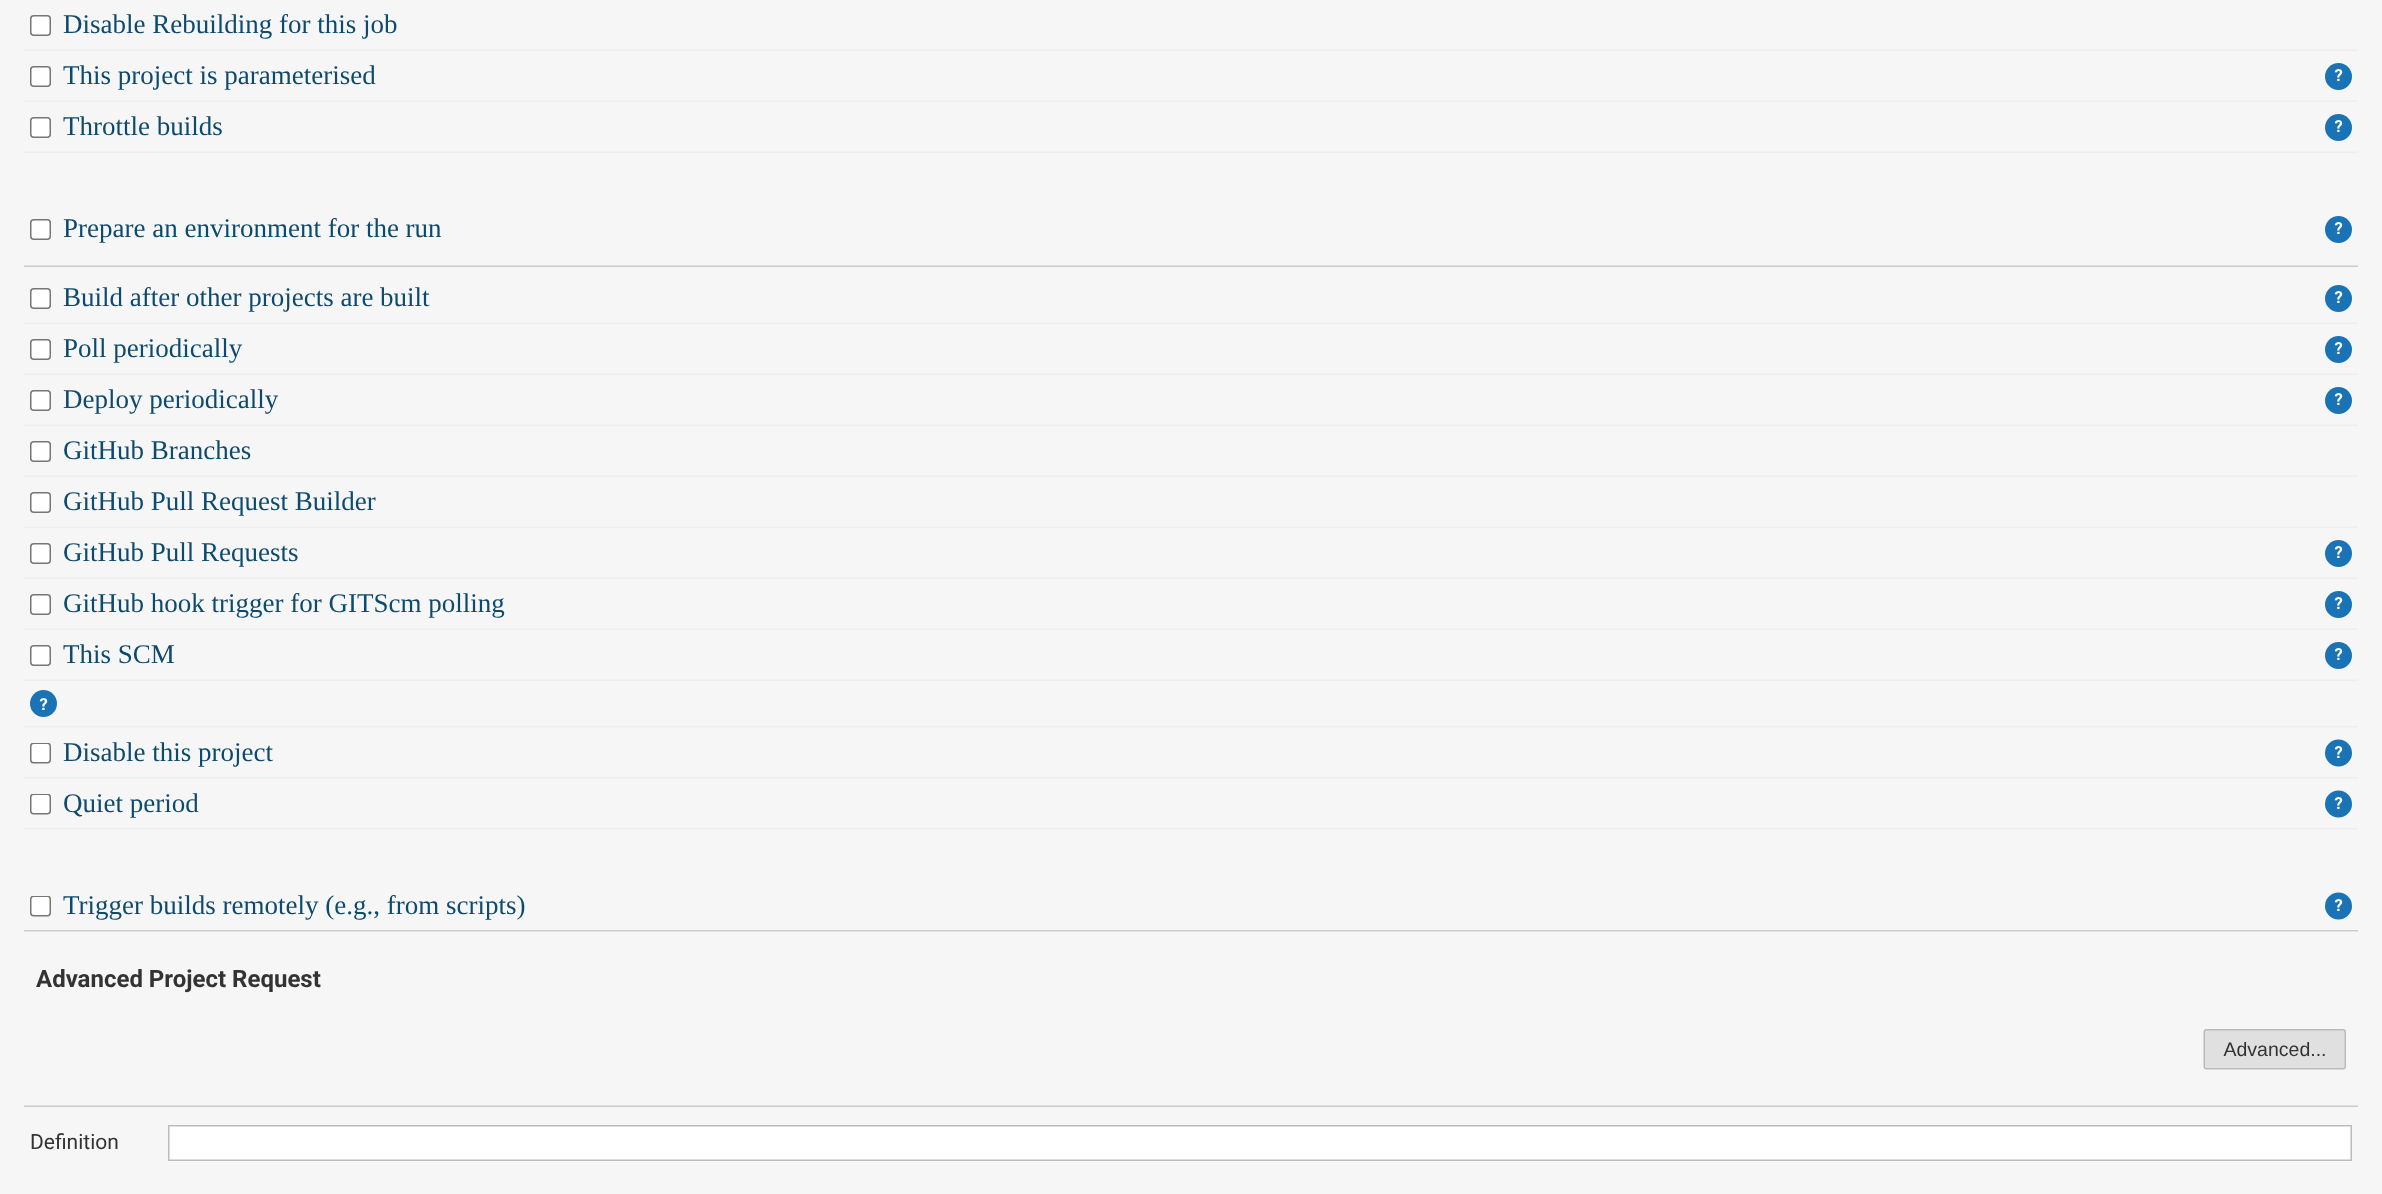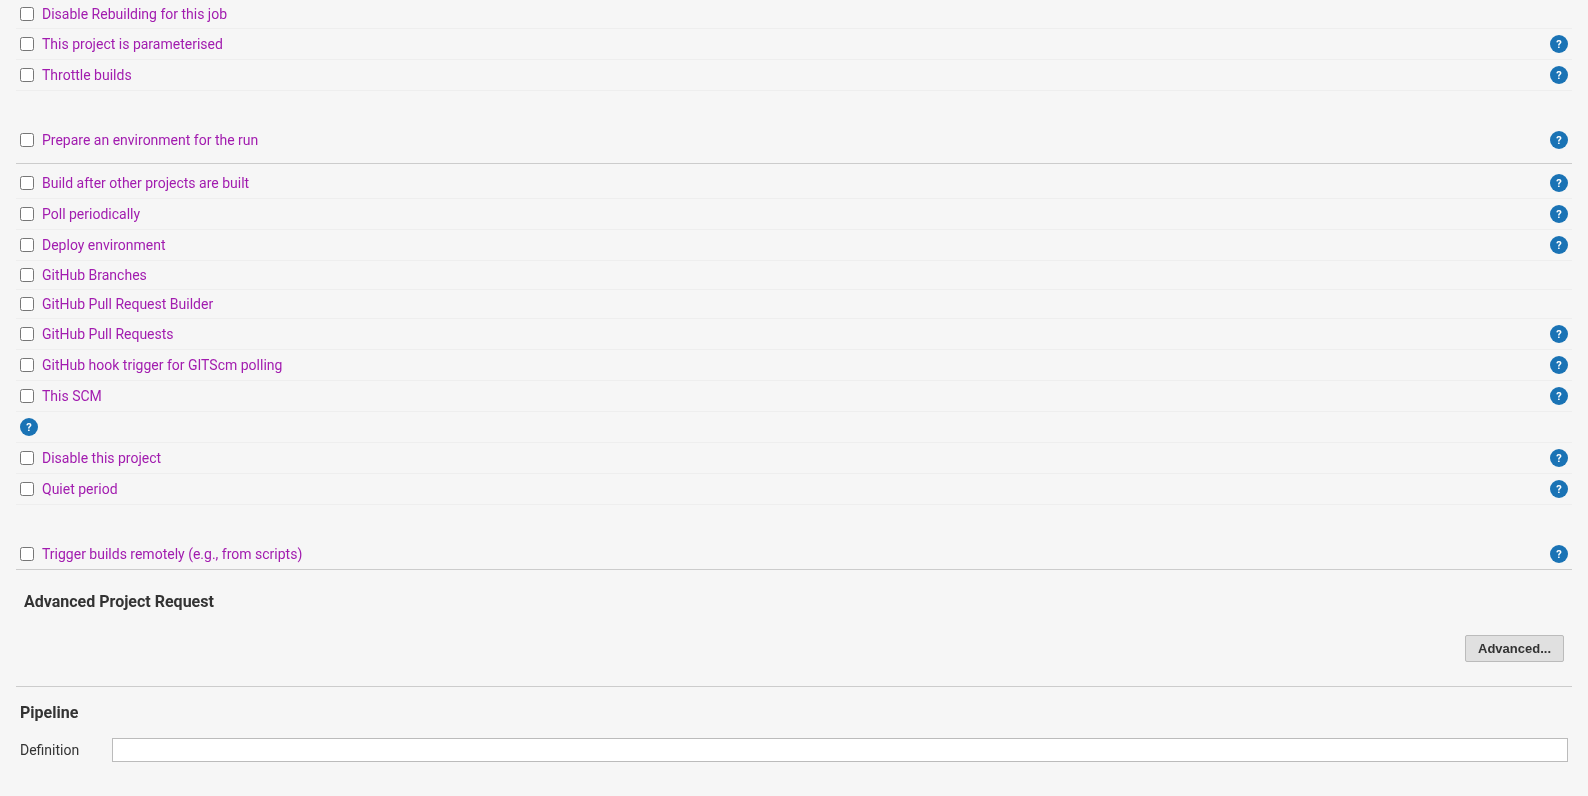--- a/index.html
+++ b/index.html
@@ -29,22 +29,23 @@
       align-items: center;
       gap: 8px;
     }
     .checkbox-left input[type="checkbox"] {
       width: 14px;
       height: 14px;
       cursor: pointer;
       accent-color: #333;
     }
     .checkbox-label {
-      font-size: 14px;
-      color: #a21caf;
+      font-size: 18px;
+      color: #0c4a6e;
+      font-family: Liberation Serif, serif;
     }
     .help-icon {
       width: 18px;
       height: 18px;
       border-radius: 50%;
       background: #1a73b5;
       color: white;
       font-size: 11px;
       font-weight: bold;
       display: flex;
@@ -76,21 +77,20 @@
       padding: 16px 4px;
     }
     .advanced-btn {
       background: #e0e0e0;
       border: 1px solid #bbb;
       padding: 5px 12px;
       font-size: 13px;
       cursor: pointer;
       color: #333;
       border-radius: 2px;
-      font-weight: bold;
     }
     .pipeline-section {
       background: #f6f6f6;
       border-top: 1px solid #ccc;
       padding: 8px 4px;
     }
     .pipeline-header {
       font-size: 16px;
       font-weight: bold;
       color: #333;
@@ -173,21 +173,21 @@
       <div class="checkbox-left">
         <input type="checkbox" style="">
         <span class="checkbox-label">Poll periodically</span>
       </div>
       <div class="help-icon">?</div>
     </div>
 
     <div class="checkbox-row">
       <div class="checkbox-left">
         <input type="checkbox" style="">
-        <span class="checkbox-label">Deploy environment</span>
+        <span class="checkbox-label">Deploy periodically</span>
       </div>
       <div class="help-icon">?</div>
     </div>
 
     <div class="checkbox-row">
       <div class="checkbox-left">
         <input type="checkbox" style="">
         <span class="checkbox-label">GitHub Branches</span>
       </div>
     </div>
@@ -253,20 +253,19 @@
   </div>
 
   <div class="advanced-options-section">
     <div class="section-header">Advanced Project Request</div>
     <div class="advanced-btn-row">
       <button class="advanced-btn">Advanced...</button>
     </div>
   </div>
 
   <div class="pipeline-section">
-    <div class="pipeline-header">Pipeline</div>
     <div class="definition-row">
       <span class="definition-label">Definition</span>
       <input type="text" class="definition-input" style="">
     </div>
   </div>
 
 </div>
 
 </body></html>

